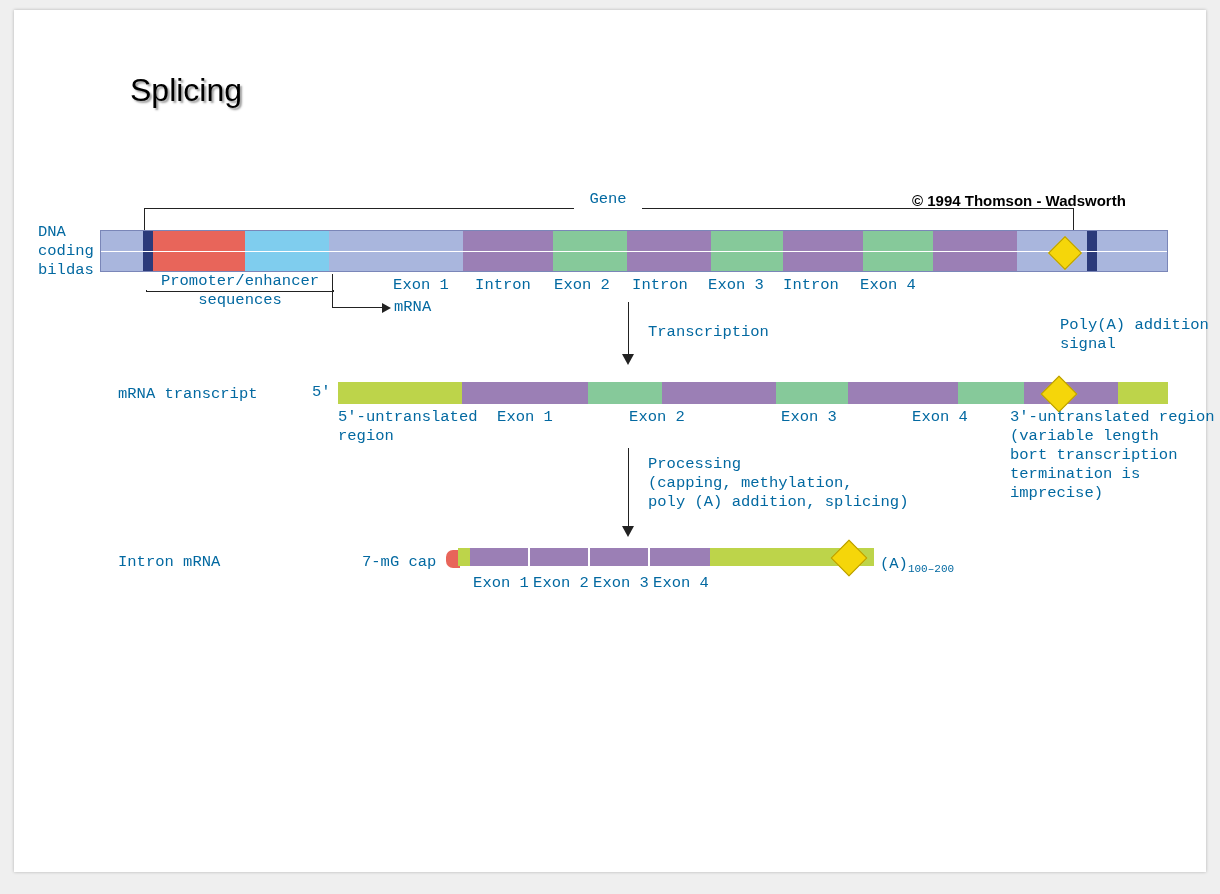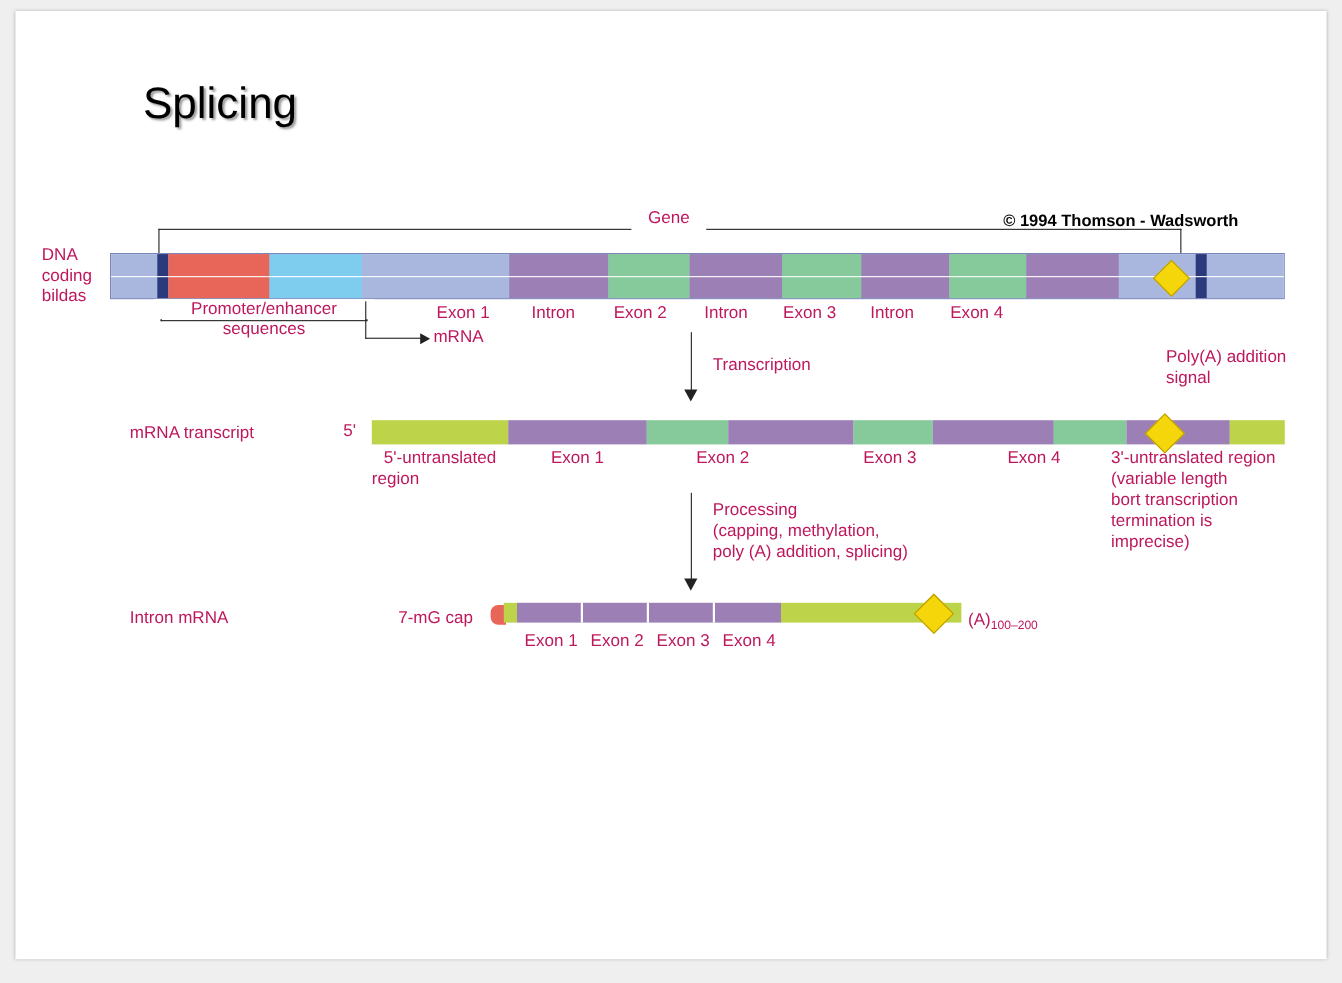--- a/index.html
+++ b/index.html
@@ -21,39 +21,39 @@
     width: 1192px;
     height: 862px;
     background: #ffffff;
     box-shadow: 0 0 3px rgba(0,0,0,0.25);
   }
   
   #title {
     position: absolute;
     left: 116px;
     top: 62px;
-    font-size: 40px;
+    font-size: 32px;
     color: #000000;
     letter-spacing: 0px;
     text-shadow: 2px 2px 2px rgba(140,140,140,0.85);
   }
   
   #figure {
     position: absolute;
     left: 0px;
     top: 160px;
     width: 1192px;
     height: 460px;
     font-family: "Liberation Serif", serif;
   }
   .lbl {
     position: absolute;
-    font-family: Liberation Sans, sans-serif;
+    font-family: Liberation Mono, monospace;
     font-size: 15.5px;
-    color: #be185d;
+    color: #0369a1;
     white-space: nowrap;
   }
   .copyright {
     position: absolute;
     font-family: "Liberation Sans", sans-serif;
     font-size: 15px;
     font-weight: bold;
     color: #000;
     white-space: nowrap;
   }

